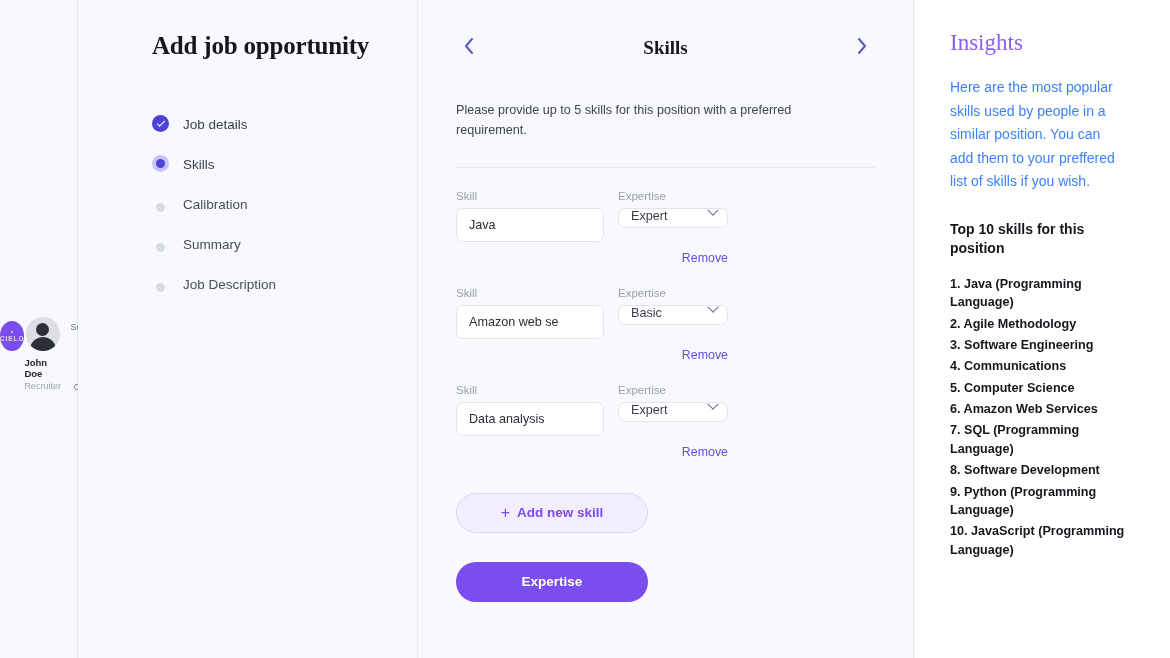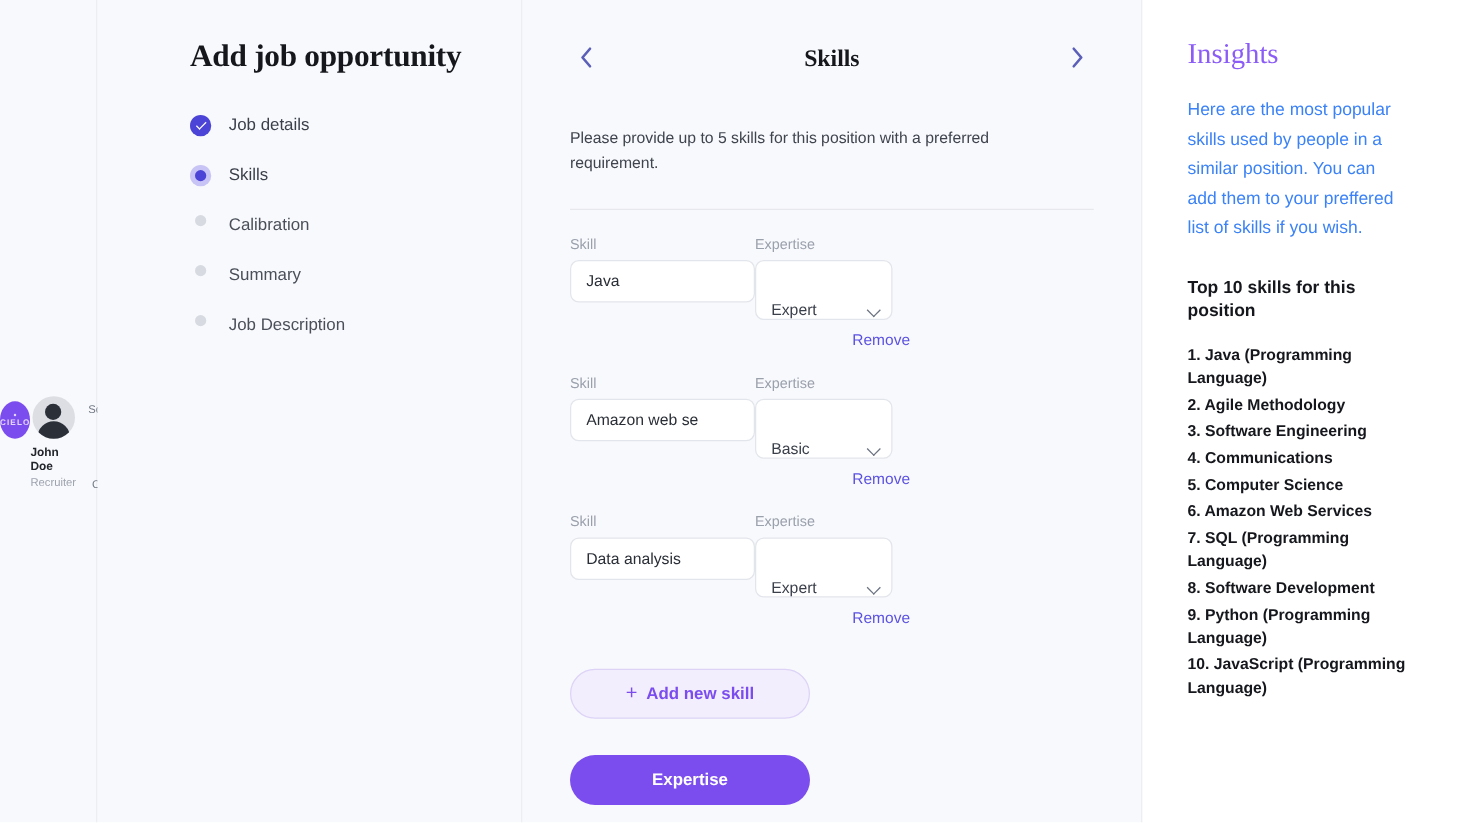--- a/index.html
+++ b/index.html
@@ -60,21 +60,21 @@
     width: 340px; flex: 0 0 340px; height: 658px;
     background: #f8f9fc; border-right: 1px solid #e8eaf0;
     padding: 32px 0 0 74px;
   }
   .steps h1 {
     font-family: "Liberation Serif", serif;
     font-size: 25px; font-weight: 700; color: #15171c;
     letter-spacing: -.2px;
   }
   .steplist { margin-top: 32px; }
-  .step { display: flex; align-items: flex-start; height: 40px; cursor: pointer; }
+  .step { display: flex; align-items: flex-end; height: 40px; cursor: pointer; }
   .bullet { width: 17px; height: 17px; border-radius: 50%; flex: 0 0 17px;
             display: flex; align-items: center; justify-content: center; }
   .bullet.done { background: #4b44d6; }
   .bullet.done .chk {
     width: 8px; height: 4px; border-left: 1.6px solid #fff; border-bottom: 1.6px solid #fff;
     transform: rotate(-45deg) translate(1px,-1px);
   }
   .bullet.current { background: #c8c4f5; }
   .bullet.current .inner { width: 9px; height: 9px; border-radius: 50%; background: #4b44d6; }
   .bullet.todo { background: #d7dae1; width: 9px; height: 9px; flex: 0 0 9px; margin-left: 4px; margin-right: 4px; }
@@ -93,33 +93,33 @@
     font-family: "Liberation Serif", serif;
     font-size: 19px; font-weight: 700; color: #15171c;
   }
   .cdesc {
     margin-top: 34px; font-size: 12.6px; line-height: 1.62; color: #3f444e;
     max-width: 400px;
   }
   .hr { margin-top: 26px; height: 1px; background: #e6e8ee; }
 
   .skillrow { margin-top: 22px; }
-  .srtop { display: flex; }
+  .srtop { display: flex; gap: 14px; }
   .fgroup.skill { width: 148px; }
   .fgroup.exp { width: 110px; }
   .flabel { font-size: 11.5px; color: #9aa0ac; margin-bottom: 6px; display: block; }
   .finput {
     width: 100%; height: 34px; border: 1px solid #e2e5eb; border-radius: 7px;
     background: #fff; padding: 0 12px; font-size: 12.6px; color: #2a2e36;
     font-family: "Liberation Sans", sans-serif; outline: none;
   }
   .fselect {
-    width: 100%; height: 48px; border: 1px solid #e2e5eb; border-radius: 7px;
+    width: 100%; height: 20px; border: 1px solid #e2e5eb; border-radius: 7px;
     background: #fff; padding: 0 10px 0 12px; font-size: 12.6px; color: #3a3f4a;
-    display: flex; align-items: flex-end; justify-content: space-between; cursor: pointer;
+    display: flex; align-items: flex-start; justify-content: space-between; cursor: pointer;
   }
   .caret { width: 8px; height: 8px; border-right: 1.5px solid #6b7280; border-bottom: 1.5px solid #6b7280;
            transform: rotate(45deg) translate(-2px,-2px); }
   .remove {
     margin-top: 9px; width: 272px; text-align: right;
     font-size: 12.4px; color: #5b51e0; cursor: pointer;
   }
 
   .addbtn {
     margin-top: 34px; width: 192px; height: 40px; border-radius: 22px;

